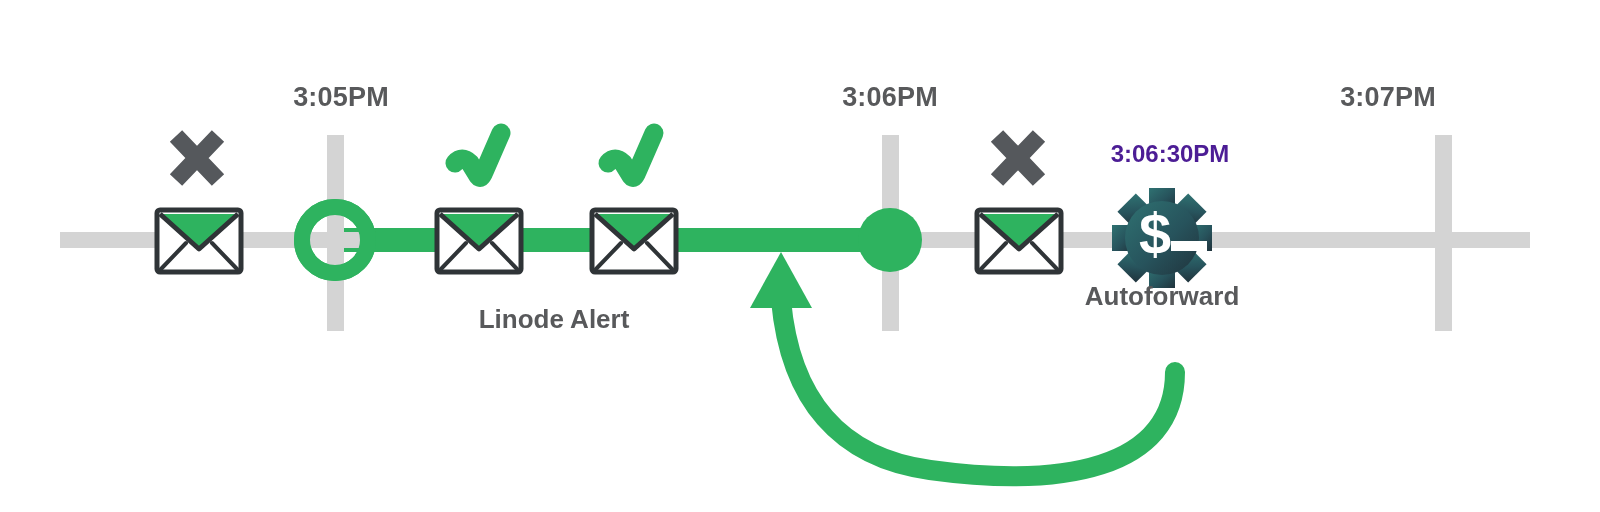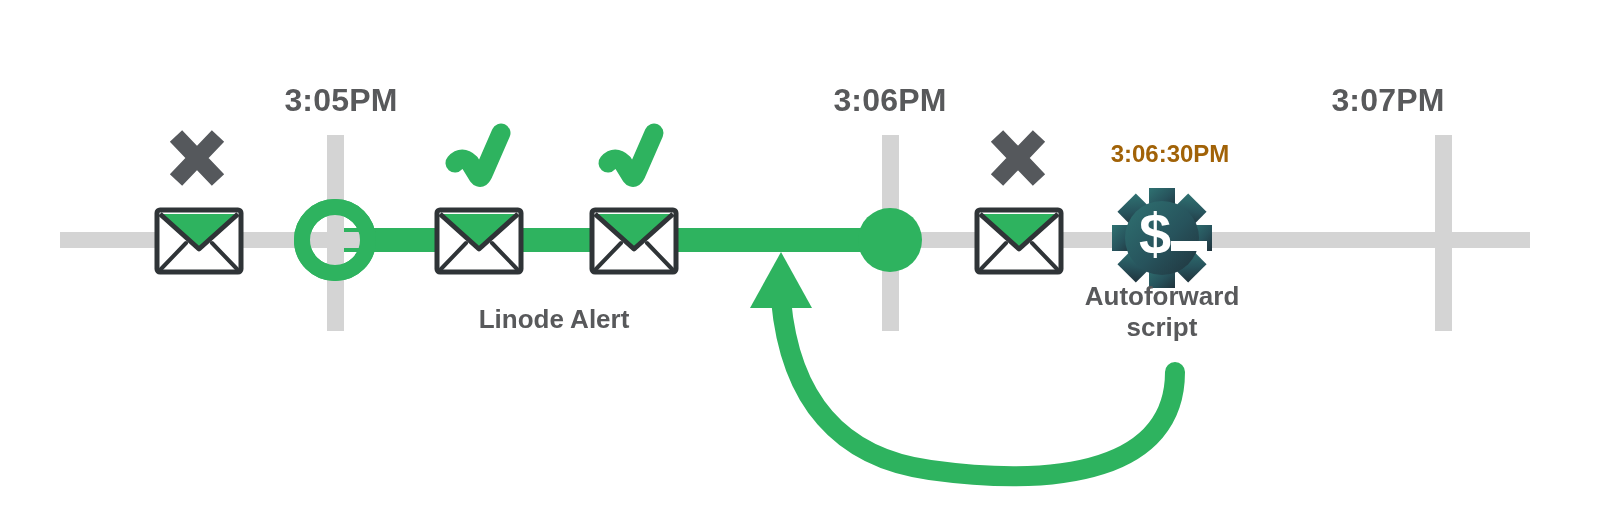--- a/index.html
+++ b/index.html
@@ -21,21 +21,21 @@
   }
   #stage svg.layer {
     position: absolute;
     left: 0;
     top: 0;
     width: 1600px;
     height: 512px;
   }
   .tick-label {
     position: absolute;
-    font-size: 32px;
+    font-size: 27px;
     font-weight: bold;
     color: #58595b;
     letter-spacing: 0.2px;
     white-space: nowrap;
     transform: translateX(-50%);
     text-align: center;
     line-height: 1;
   }
   .node-label {
     position: absolute;
@@ -44,21 +44,21 @@
     color: #58595b;
     line-height: 1.18;
     white-space: nowrap;
     transform: translateX(-50%);
     text-align: center;
   }
   .event-time-label {
     position: absolute;
     font-size: 24px;
     font-weight: bold;
-    color: #a16207;
+    color: #4c1d95;
     white-space: nowrap;
     transform: translateX(-50%);
     text-align: center;
     line-height: 1;
   }
 </style>
 </head>
 <body>
 
 <div id="stage">
@@ -176,16 +176,15 @@
   <div class="tick-label" style="left:1388px; top:84px;">3:07PM</div>
 
   <div class="event-time-label" style="left:1170px; top:142px;">3:06:30PM</div>
 
   <div class="node-label" style="left:554px; top:291px;margin-top:13px;">
     <div>Linode Alert</div>
   </div>
 
   <div class="node-label" style="left:1162px; top:281px;">
     <div>Autoforward</div>
-    <div>script</div>
   </div>
 
 </div>
 
 </body></html>

